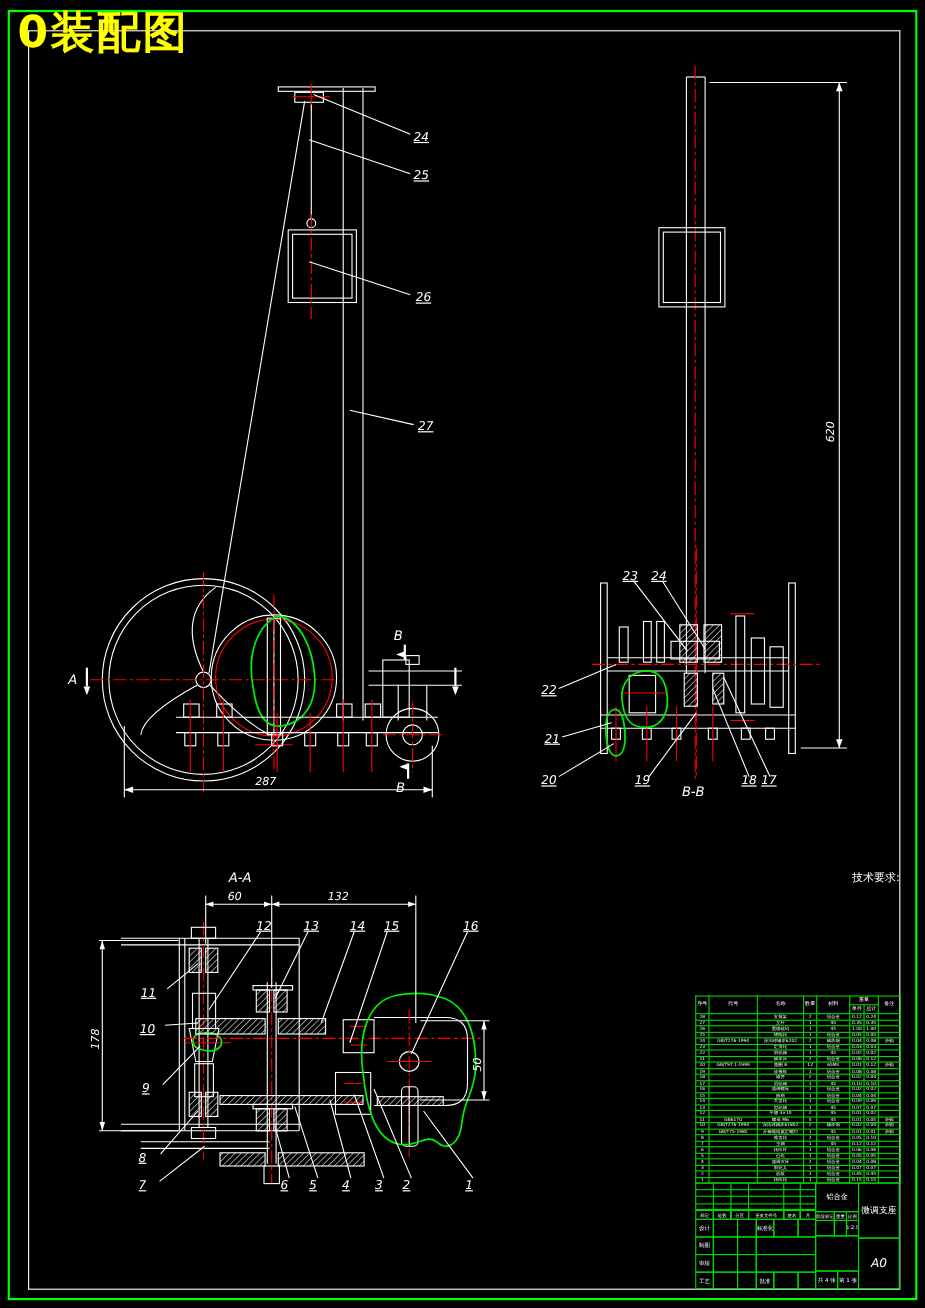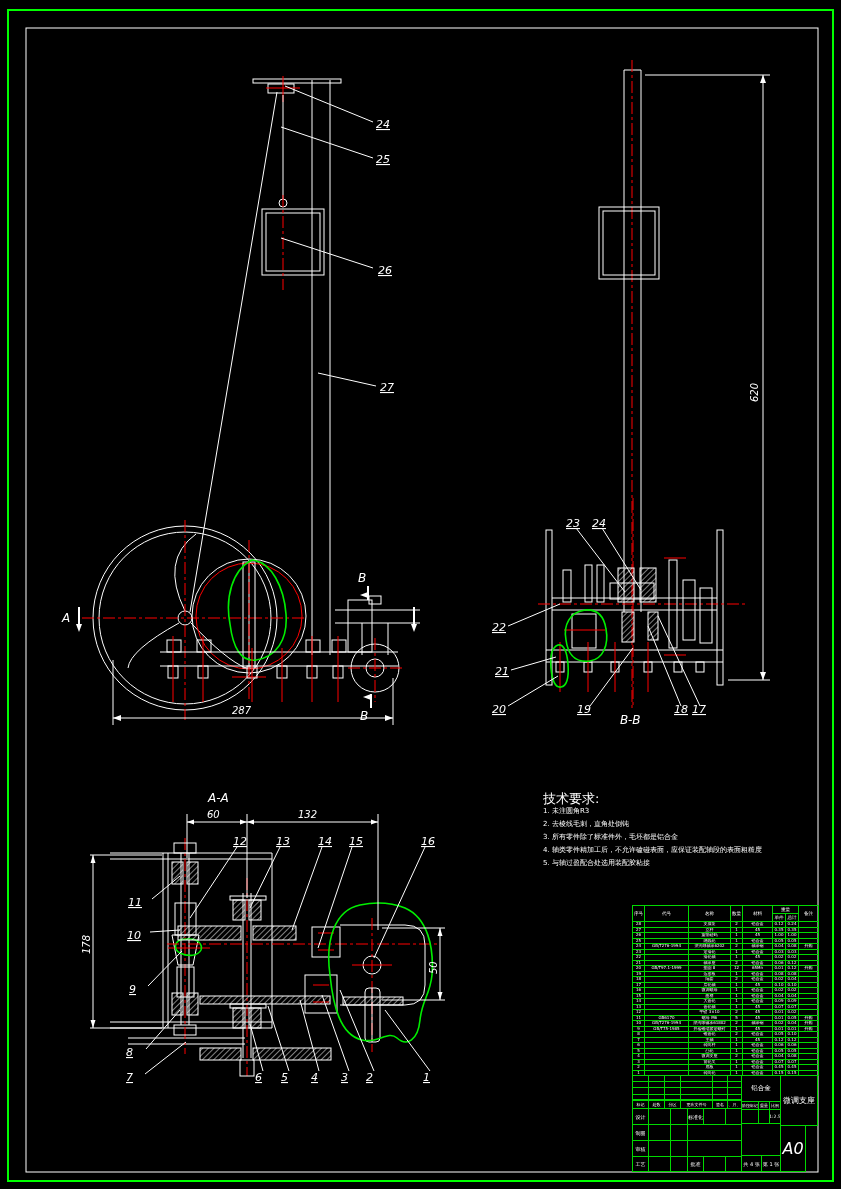--- a/index.html
+++ b/index.html
@@ -13,21 +13,21 @@
   .w{stroke:#fff;fill:none;stroke-width:1;}
   .w2{stroke:#fff;fill:none;stroke-width:2;}
   .r{stroke:#ff0000;fill:none;stroke-width:1;stroke-dasharray:12 3 3 3;}
   .rs{stroke:#ff0000;fill:none;stroke-width:1;}
   .gb{stroke:#00ee00;fill:none;stroke-width:1.6;stroke-linejoin:round;stroke-linecap:round;}
   .ah{fill:#fff;stroke:none;}
   .hatch{fill:url(#hch);stroke:#fff;stroke-width:1;}
   #page-title{position:absolute;left:16px;top:8px;color:#ffff00;font-size:40px;font-weight:bold;
               letter-spacing:2px;line-height:44px;}
   #notes{position:absolute;left:543px;top:792px;width:275px;color:#fff;font-size:7px;line-height:13px;}
-  #notes .nt{font-size:13px;}
+  #notes .nt{font-size:10px;text-align:right;}
   
   #bom{position:absolute;left:632px;top:905px;width:186px;height:170px;}
   #bom table{border-collapse:collapse;table-layout:fixed;width:186px;}
   #bom td,#bom th{border:1px solid #00d900;color:#fff;font-size:4px;font-weight:normal;
                   padding:0;margin:0;text-align:center;white-space:nowrap;overflow:hidden;
                   height:4.5px;line-height:4.5px;}
   #bom thead td{font-size:4.6px;height:7px;line-height:7px;}
   
   #tb{position:absolute;left:632px;top:1075px;width:186px;height:97px;color:#fff;}
   #tb .cell{position:absolute;border:1px solid #00d900;box-sizing:border-box;
@@ -331,31 +331,24 @@
       <text class="plabel" x="126" y="1081">7</text>
       <text class="plabel" x="255" y="1081">6</text>
       <text class="plabel" x="281" y="1081">5</text>
       <text class="plabel" x="311" y="1081">4</text>
       <text class="plabel" x="341" y="1081">3</text>
       <text class="plabel" x="366" y="1081">2</text>
       <text class="plabel" x="423" y="1081">1</text>
     </g>
   </svg>
 
+  <div id="page-title">0装配图</div>
 
   <div id="notes">
     <div class="nt">技术要求:</div>
-    <div>
-
-    <div class="nline">1. 未注圆角R3</div>
-        <div class="nline">2. 去棱线毛刺，直角处倒钝</div>
-        <div class="nline">3. 所有零件除了标准件外，毛坯都是铝合金</div>
-        <div class="nline">4. 轴类零件精加工后，不允许磕碰表面，应保证装配轴段的表面粗糙度</div>
-        <div class="nline">5. 与轴过盈配合处选用装配胶粘接</div>
-      </div>
   </div>
 
   <div id="bom">
     <table>
       <colgroup>
         <col style="width:12px">
           <col style="width:44px">
           <col style="width:42px">
           <col style="width:12px">
         <col style="width:30px">
@@ -736,16 +729,16 @@
     <div class="cell lab" style="left:126px;top:26px;width:12px;height:9px;">重量</div>
     <div class="cell lab" style="left:137px;top:26px;width:12px;height:9px;">比例</div>
     <div class="cell sig" style="left:109px;top:34px;width:18px;height:15px;"></div>
     <div class="cell sig" style="left:126px;top:34px;width:12px;height:15px;"></div>
     <div class="cell sig" style="left:137px;top:34px;width:12px;height:15px;font-size:4.5px;">1:2.5</div>
     <div class="cell" style="left:109px;top:48px;width:40px;height:33px;"></div>
     <div class="cell sig" style="left:109px;top:80px;width:21px;height:17px;">共 4 张</div>
     <div class="cell sig" style="left:129px;top:80px;width:20px;height:17px;">第 1 张</div>
 
     <div class="cell" style="left:148px;top:0;width:38px;height:51px;font-size:8px;">微调支座</div>
-    <div class="cell" style="left:148px;top:50px;width:26px;height:47px;font-size:16px;font-style:italic;">A0</div>
+    <div class="cell" style="left:148px;top:50px;width:38px;height:47px;font-size:11px;font-style:italic;">A0</div>
   </div>
 
 </div>
 
 </body></html>

